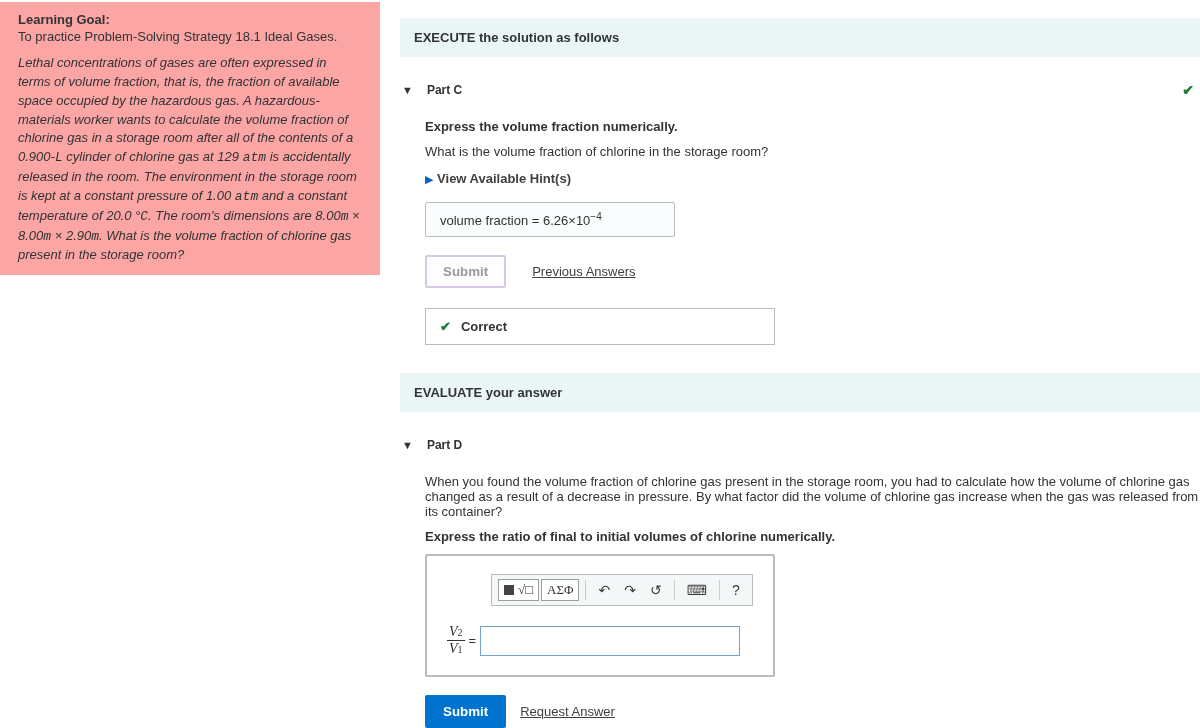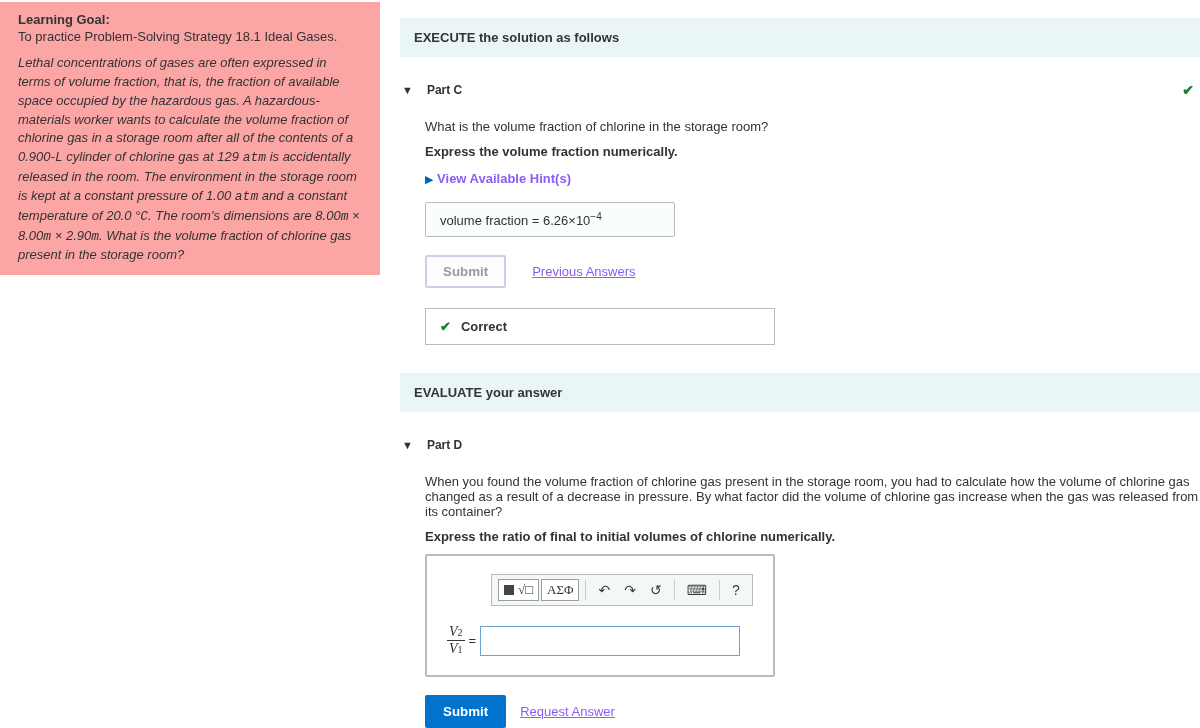--- a/index.html
+++ b/index.html
@@ -42,21 +42,21 @@
     position: absolute;
     right: 6px;
     color: #1a7f37;
     font-weight: bold;
     font-size: 14px;
   }
   .part-body { padding: 14px 0 10px 25px; }
   .q-text { margin-bottom: 10px; }
   .bold { font-weight: bold; }
   .hints-link { margin: 12px 0 16px 0; }
-  .hints-link a, .link { color: #8b5cf6; text-decoration: none; font-weight: bold; cursor: pointer; }
+  .hints-link a, .link { color: #404040; text-decoration: none; font-weight: bold; cursor: pointer; }
   .ansbox {
     border: 1px solid #b7bdbd;
     background: #fafdfd;
     padding: 8px 14px;
     display: inline-block;
     border-radius: 2px;
     min-width: 250px;
   }
   .ansbox .sup { font-size: 10px; vertical-align: super; }
   .submit-row { margin-top: 18px; display: flex; align-items: center; gap: 14px; }
@@ -156,22 +156,22 @@
 
     <div class="phase-header">EXECUTE the solution as follows</div>
 
     <div class="part-bar">
       <span class="caret">▼</span>
       <span class="part-label">Part C</span>
       <span class="check-right">✔</span>
     </div>
 
     <div class="part-body">
+      <div class="q-text bold">Express the volume fraction numerically.</div>
       <div class="q-text">What is the volume fraction of chlorine in the storage room?</div>
-      <div class="q-text bold">Express the volume fraction numerically.</div>
 
       <div class="hints-link">
         <span style="color:#0061c2;font-size:11px;">▶</span>
         <a class="link">View Available Hint(s)</a>
       </div>
 
       <div class="ansbox">
         <span>volume fraction</span>
         <span> = </span>
         <span>6.26×10</span><span class="sup">−4</span>

